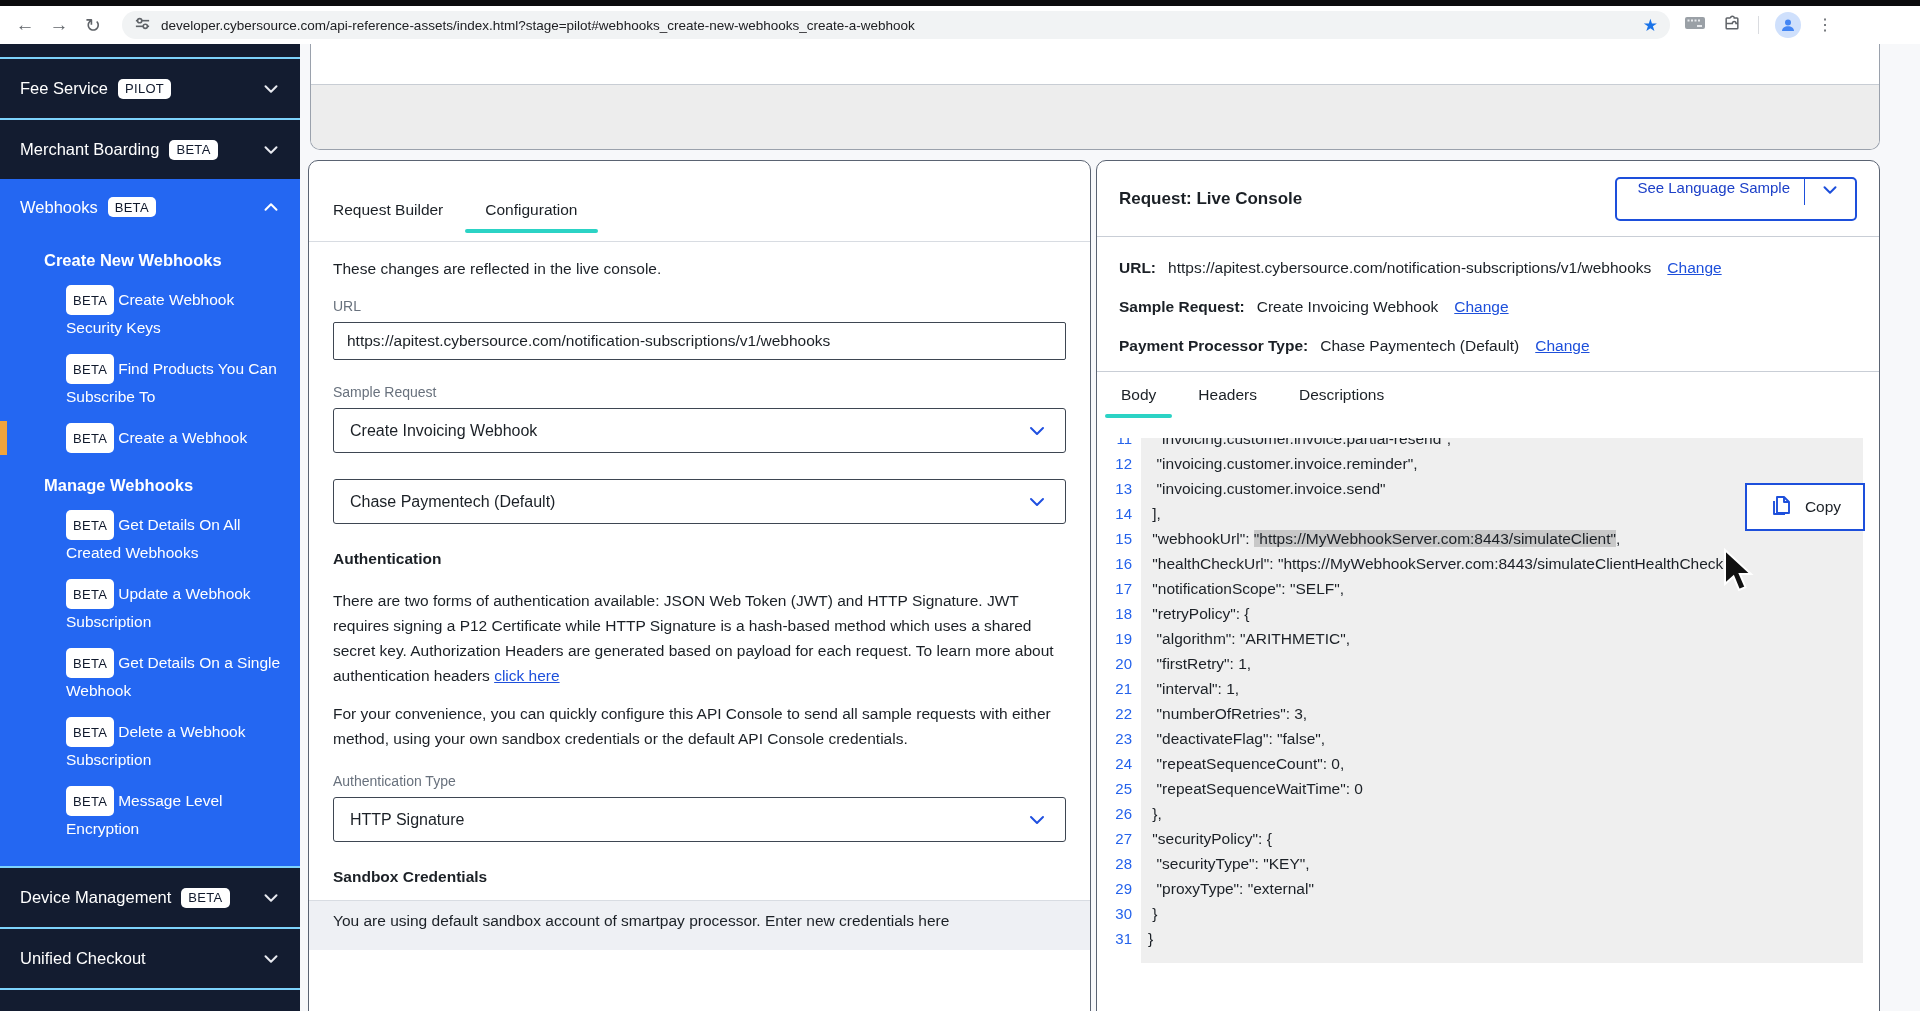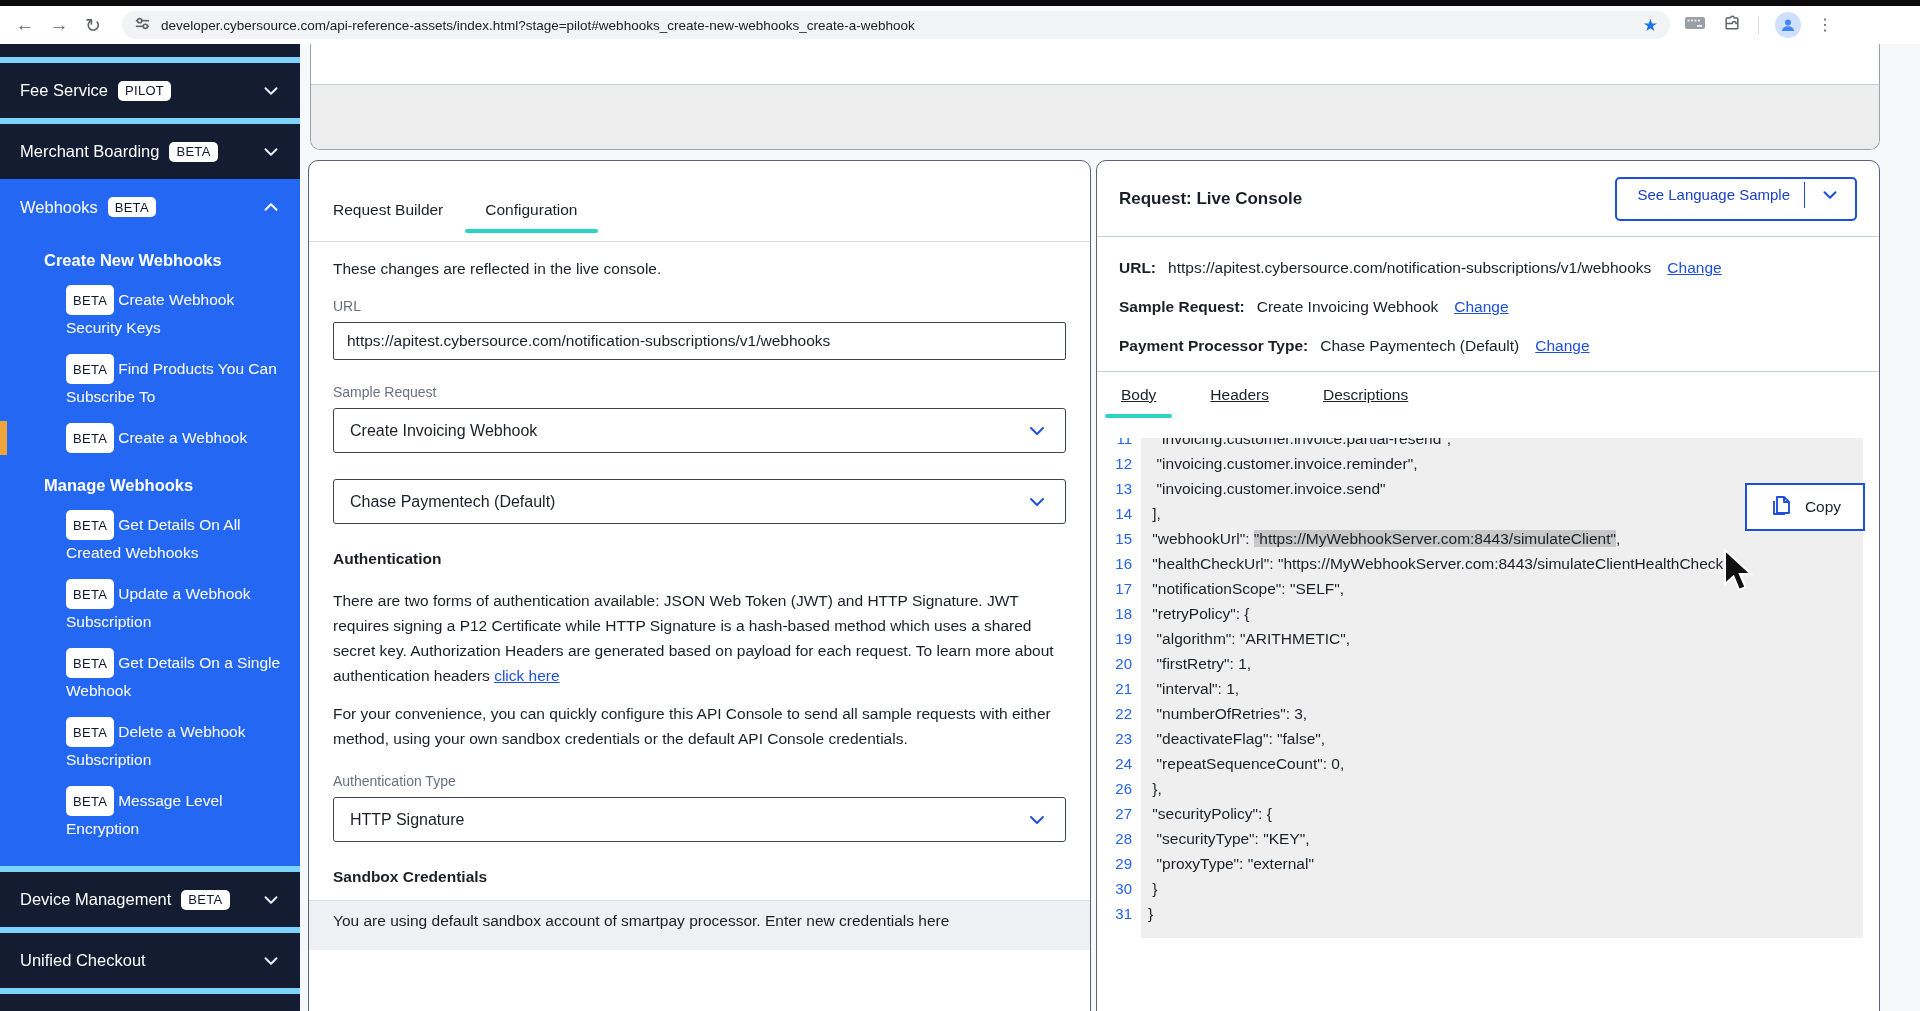--- a/index.html
+++ b/index.html
@@ -18,21 +18,21 @@
              border-radius:15px; display:flex; align-items:center; padding:12px 12px; }
   .url-text { font-size:13.5px; color:#202124; margin-left:10px; white-space:nowrap; overflow:hidden; flex:1; }
   .star { color:#1a73e8; font-size:17px; margin-left:8px; }
   .chrome-right { display:flex; align-items:center; margin-left:14px; gap:16px; }
   .chrome-sep { width:1px; height:18px; background:#dadce0; }
   .avatar { width:26px; height:26px; border-radius:50%; background:#cfe0fc; display:flex; align-items:center; justify-content:center; }
   .kebab { color:#5f6368; font-size:16px; letter-spacing:0; line-height:6px; text-align:center; width:16px; }
   
   .sidebar { position:absolute; left:0; top:44px; width:300px; height:967px; background:#131c30; color:#fff; padding-top:13px; }
   .side-item { height:61px; display:flex; align-items:center; padding:0 18px 0 20px;
-               border-top:6px solid #7dd3fc; font-size:16.5px; cursor:pointer; }
+               border-top:2px solid #7dd3fc; font-size:16.5px; cursor:pointer; }
   .side-item .chev { margin-left:auto; color:#e8eaf0; }
   .badge { display:inline-block; background:#ffffff; color:#10192c; font-weight:400; font-size:13px;
            padding:2.5px 7px; border-radius:5px; margin-left:10px; letter-spacing:0.3px; }
   .webhooks-block { background:#2467f2; padding-bottom:18px; }
   .webhooks-head { height:56px; display:flex; align-items:center; padding:0 18px 0 20px; font-size:16.5px; cursor:pointer; }
   .webhooks-head .chev { margin-left:auto; }
   .group-header { font-weight:700; font-size:16.5px; padding:16px 10px 8px 44px; }
   .group-item { position:relative; padding:7px 14px 7px 66px; font-size:15.5px; line-height:25px; cursor:pointer; }
   .group-item .badge { margin:0 4px 0 0; }
   .group-item.active::before { content:""; position:absolute; left:0; top:5px; bottom:5px; width:7px; background:#f0a43c; }
@@ -64,31 +64,31 @@
   .sec-heading { font-size:15.5px; font-weight:700; margin-bottom:20px; }
   .para { font-size:15.5px; line-height:25px; margin-bottom:13px; }
   .link { color:#1d4fdb; text-decoration:underline; cursor:pointer; }
   .para2 { margin-bottom:22px; }
   .sandbox-note { margin:14px -24px 7px; padding:11px 24px 20px; background:#eef0f4; border-top:1px solid #d8dce2;
                   font-size:15.5px; }
   
   .console-header { height:76px; display:flex; align-items:center; justify-content:space-between;
                     padding:0 22px; border-bottom:1px solid #c9ced6; }
   .console-title { font-size:17px; font-weight:700; }
-  .lang-btn { display:flex; align-items:center; gap:14px; height:44px; padding:0 14px 8px 20px; background:#fff;
+  .lang-btn { display:flex; align-items:flex-start; gap:14px; height:44px; padding:0 14px 8px 20px; background:#fff;
               border:2px solid #1d4fdb; border-radius:5px; font-family:inherit; font-size:15px; font-weight:500;
               color:#1d40c8; cursor:pointer; }
   .lang-sep { width:1px; height:26px; background:#1d4fdb; }
   .console-meta { padding:22px 22px 14px; border-bottom:1px solid #c9ced6; }
   .meta-row { font-size:15.5px; margin-bottom:21px; display:flex; align-items:baseline; }
   .meta-row:last-child { margin-bottom:2px; }
   .m-label { font-weight:700; margin-right:12px; white-space:nowrap; }
   .m-value { margin-right:16px; }
   .m-change { color:#1d4fdb; text-decoration:underline; font-size:15.5px; cursor:pointer; white-space:nowrap; }
-  .console-tabs { display:flex; gap:54px; padding:14px 24px 0;text-decoration:underline; }
+  .console-tabs { display:flex; gap:42px; padding:14px 24px 0; }
   .console-tabs .tab.active::after { width:calc(100% + 32px); margin-left:-16px; }
   .code-wrap { margin:20px 16px 0 8px; overflow:hidden; }
   .code-row { display:flex; line-height:25px; font-size:15.5px; }
   .code-row.clip { margin-top:-12px; }
   .ln { width:36px; flex:0 0 36px; text-align:right; padding-right:9px; color:#2563eb; font-weight:500; font-size:15px; background:#fff; }
   .cl { flex:1; background:#efefef; padding-left:7px; white-space:pre; overflow:hidden; }
   .code-pad { display:flex; } .code-pad .ln{height:12px;} .code-pad .cl{height:12px;}
   .sel { background:#c8c8c8; }
   .copy-btn { position:absolute; top:322px; right:14px; width:120px; height:48px; background:#fff;
               border:2px solid #1d4fdb; border-radius:0; display:flex; align-items:center; justify-content:center;
@@ -375,20 +375,24 @@
         </div>
         <div class="code-row">
           <span class="ln">23</span>
           <span class="cl">  "deactivateFlag": "false",</span>
         </div>
         <div class="code-row">
           <span class="ln">24</span>
           <span class="cl">  "repeatSequenceCount": 0,</span>
         </div>
         <div class="code-row">
+          <span class="ln">25</span>
+          <span class="cl">  "repeatSequenceWaitTime": 0</span>
+        </div>
+        <div class="code-row">
           <span class="ln">26</span>
           <span class="cl"> },</span>
         </div>
         <div class="code-row">
           <span class="ln">27</span>
           <span class="cl"> "securityPolicy": {</span>
         </div>
         <div class="code-row">
           <span class="ln">28</span>
           <span class="cl">  "securityType": "KEY",</span>

